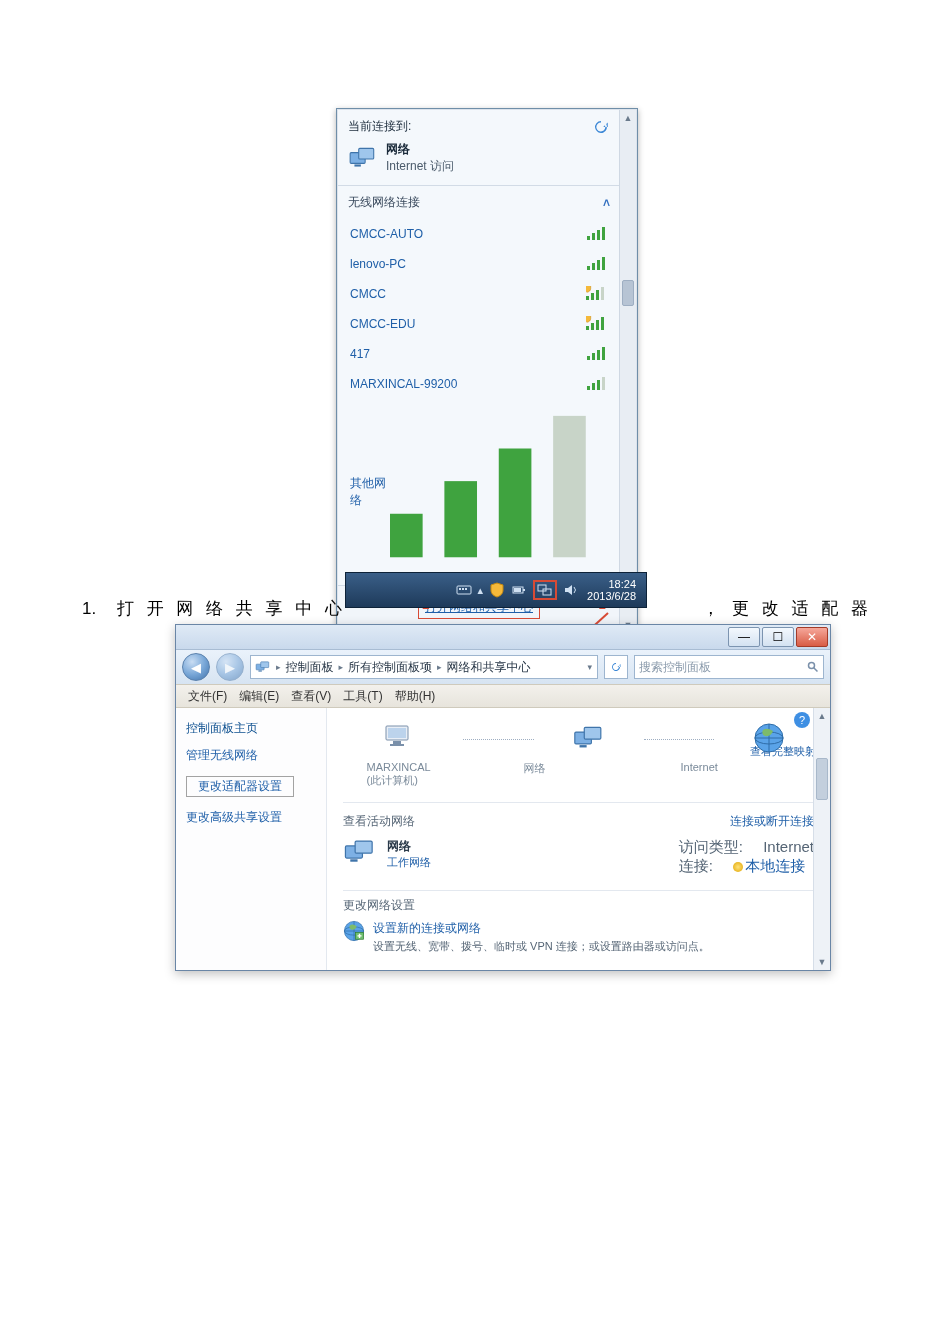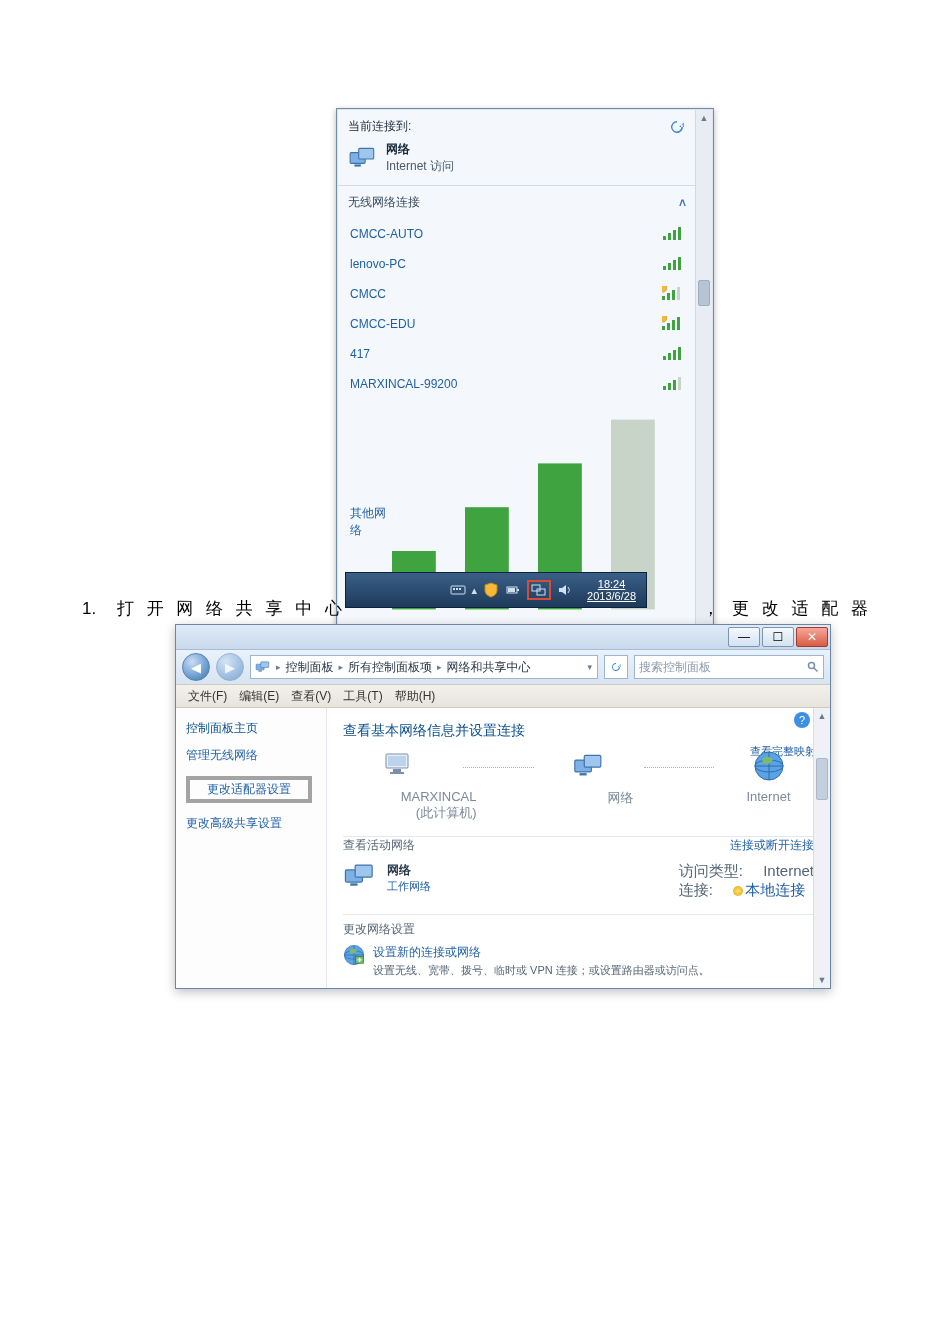--- a/index.html
+++ b/index.html
@@ -1,19 +1,19 @@
 <!DOCTYPE html>
 <html><head>
 <meta charset="utf-8">
 <style>
   html,body{margin:0;padding:0;background:#fff;font-family:"Microsoft YaHei","Segoe UI",Tahoma,sans-serif;font-size:12px;color:#000;}
   .page{width:945px;height:1337px;position:relative;background:#fff;}
 
   
-  .shot1{position:absolute;left:336px;top:108px;width:378px;}
+  .shot1{position:absolute;left:336px;top:108px;width:302px;}
   .flyout-outer{border:1px solid #6f8ea8;background:#dce3ec;padding:1px;box-shadow:0 2px 6px rgba(0,0,0,.3);}
   .flyout{background:#f4f8fc;position:relative;}
   .fly-scroll{position:absolute;right:0;top:0;bottom:0;width:16px;background:#e8edf3;border-left:1px solid #cfd8e3;}
   .fly-scroll .thumb{position:absolute;top:170px;left:2px;right:2px;height:24px;background:#b7c4d4;border:1px solid #9eaec2;border-radius:2px;}
   .fly-scroll .arrow{position:absolute;left:0;right:0;height:16px;display:flex;align-items:center;justify-content:center;color:#6a7a8c;font-size:9px;}
   .fly-scroll .arrow.top{top:0;}
   .fly-scroll .arrow.bot{bottom:0;}
   .fly-body{margin-right:16px;}
   .fly-header{padding:8px 10px 4px 10px;display:flex;justify-content:space-between;align-items:flex-start;}
   .fly-header-left{display:flex;flex-direction:column;}
@@ -38,21 +38,21 @@
   .anno2{position:absolute;left:84px;top:10px;color:#d84b36;font-size:14px;}
   .anno1{position:absolute;right:14px;top:10px;color:#d84b36;font-size:14px;}
   .anno-line{position:absolute;pointer-events:none;}
 
   
   .taskbar{position:absolute;left:345px;top:572px;width:300px;height:34px;background:linear-gradient(#3a5f88,#1e3a5a);border:1px solid #0d2238;color:#fff;font-size:11px;display:flex;align-items:center;}
   .taskbar .spacer{flex:1;}
   .tray{display:flex;align-items:center;gap:6px;padding:0 6px;}
   .tray svg{width:16px;height:16px;}
   .tray .net-box{border:2px solid #d84b36;padding:0 2px;display:flex;align-items:center;}
-  .clockblock{display:flex;flex-direction:column;align-items:center;line-height:1.1;margin-left:8px;margin-right:4px;text-decoration:underline;}
+  .clockblock{display:flex;flex-direction:column;align-items:flex-end;line-height:1.1;margin-left:2px;margin-right:4px;}
 
   
   .step1{position:absolute;left:82px;top:597px;width:820px;color:#000;font-size:17px;letter-spacing:4px;}
   .num{margin-right:12px;letter-spacing:0;}
   .step1-right{position:absolute;right:30px;top:0;letter-spacing:4px;}
 
   
   .shot2{position:absolute;left:175px;top:624px;width:654px;border:1px solid #6a86a6;box-shadow:0 3px 10px rgba(0,0,0,.25);font-size:12px;}
   .titlebar{height:24px;background:linear-gradient(#dfeaf6,#c9d9ec);display:flex;align-items:center;justify-content:flex-end;border-bottom:1px solid #a8bcd3;}
   .winbtn{width:30px;height:18px;margin-right:2px;border:1px solid #7c94b0;background:linear-gradient(#f3f8fd,#d4e2f1);border-radius:2px;display:flex;align-items:center;justify-content:center;font-family:Arial;}
@@ -65,30 +65,30 @@
   .crumb-seg{color:#263545;}
   .crumb-sep{color:#6a7a8c;font-size:9px;margin:0 1px;}
   .crumb-refresh{width:22px;height:22px;border:1px solid #9db5cf;background:#fff;display:flex;align-items:center;justify-content:center;}
   .search-box{width:180px;height:22px;border:1px solid #9db5cf;background:#fff;display:flex;align-items:center;padding:0 4px;color:#8a9aab;gap:4px;}
   .menubar{height:22px;background:linear-gradient(#f3f1ec,#e7e4dc);border-top:1px solid #cfcabc;border-bottom:1px solid #cfcabc;display:flex;align-items:center;padding:0 6px;gap:0;color:#333;}
   .menuitem{padding:0 6px;}
   .cp-body{display:flex;background:#fff;min-height:262px;position:relative;}
   .cp-side{width:130px;border-right:1px solid #e3e8ef;padding:12px 10px;background:#fdfdfe;}
   .cp-side .hdr{color:#0c4f8f;margin-bottom:10px;}
   .cp-side .lnk{color:#1f5fa8;margin:6px 0;cursor:pointer;}
-  .cp-side .lnk.boxed{border:4px solid #a3a3a3;padding:1px 17px;display:inline-block;}
+  .cp-side .lnk.boxed{border:1px solid #a3a3a3;padding:1px 11px;display:inline-block;}
   .cp-main{flex:1;padding:14px 16px 10px 16px;position:relative;color:#2a3a4a;}
   .cp-title{color:#0c4f8f;font-size:14px;margin-bottom:10px;}
   .map-row{display:flex;align-items:center;justify-content:center;gap:10px;margin-bottom:4px;position:relative;}
   .map-label-row{display:flex;justify-content:space-around;color:#556575;font-size:11px;margin-top:2px;}
-  .map-sub{color:#7a8a9a;font-size:13px;text-align:right;width:110px;}
+  .map-sub{color:#7a8a9a;font-size:11px;text-align:left;width:110px;}
   .dashline{flex:1;height:0;border-top:1px dotted #9eaec2;}
   .glb{width:32px;height:32px;}
   .see-map{color:#1f5fa8;position:absolute;right:14px;top:36px;font-size:11px;}
-  .section-h{color:#556575;margin-top:14px;border-top:1px solid #e3e8ef;padding-top:0;display:flex;justify-content:space-between;align-items:center;}
+  .section-h{color:#556575;margin-top:14px;border-top:1px solid #e3e8ef;padding-top:10px;display:flex;justify-content:space-between;align-items:center;}
   .section-h .rlink{color:#1f5fa8;}
   .active-net{display:flex;gap:10px;margin-top:8px;}
   .active-net .info{flex:1;}
   .active-net .name{font-weight:bold;}
   .active-net .type{color:#1f5fa8;font-size:11px;}
   .active-net .kv{margin-left:auto;font-size:15px;color:#556575;}
   .kv-row{display:flex;gap:8px;}
   .kv-row .v a{color:#1f5fa8;text-decoration:none;}
   .change-h{color:#556575;margin-top:14px;border-top:1px solid #e3e8ef;padding-top:6px;}
   .setup-row{display:flex;gap:8px;margin-top:6px;align-items:flex-start;}
@@ -325,21 +325,20 @@
   </div>
   <div class="cp-body">
     <div class="cp-side">
       <div class="hdr">控制面板主页</div>
       <div class="lnk">管理无线网络</div>
       <div class="lnk boxed">更改适配器设置</div>
       <div class="lnk">更改高级共享设置</div>
     </div>
     <div class="cp-main">
       <div class="help-q">?</div>
-      <div class="cp-title">查看基本网络信息并设置连接</div>
       <a class="see-map">查看完整映射</a>
 
       <div class="map-row">
         <div style="text-align:center;width:110px">
           <svg class="glb" viewBox="0 0 32 32">
                 <use href="#pc"></use>
               </svg>
         </div>
         <div class="dashline"></div>
         <div style="text-align:center;width:90px">

